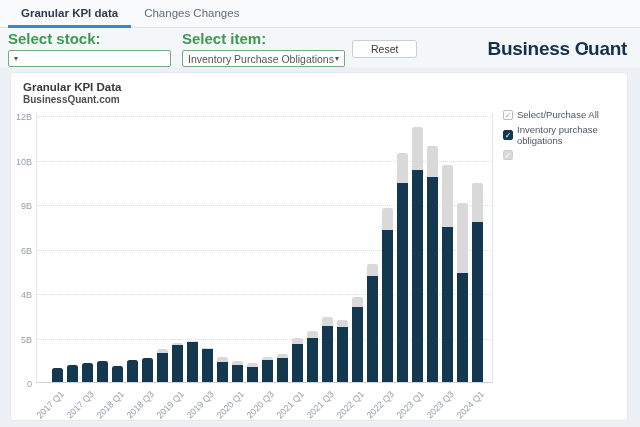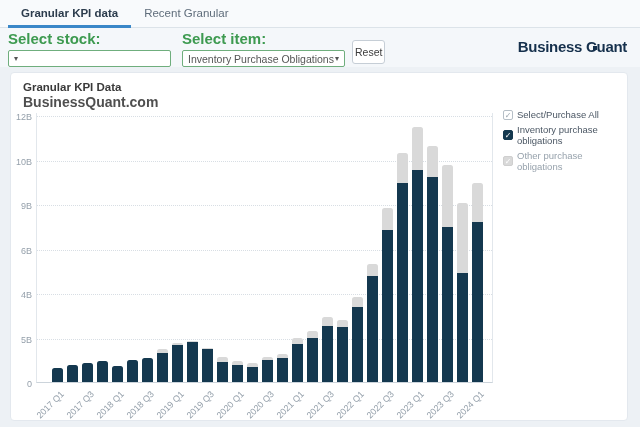--- a/index.html
+++ b/index.html
@@ -12,28 +12,28 @@
   }
   
   .header { position:absolute; left:0; top:0; width:640px; height:67px; background:#f4f7fa; }
   .tabbar { height:28px; background:#f8fafc; border-bottom:1px solid #dce3e9; display:flex; align-items:stretch; padding-left:8px; }
   .tab { display:flex; align-items:center; padding:0 13px; font-size:11.5px; color:#5f6d7b; cursor:pointer; border-bottom:3px solid transparent; margin-bottom:-1px; }
   .tab.active { color:#2c3c4d; font-weight:bold; border-bottom:3px solid #3a87c8; }
   .ctrl-label { display:block; font-size:15px; font-weight:bold; color:#3d9a50; margin-bottom:3px; }
   .ctrl-group { position:absolute; top:30px; }
   .select-box { width:163px; height:17px; background:#fff; border:1px solid #6fae7d; border-radius:2px; font-size:10.5px; color:#555; display:flex; align-items:center; justify-content:space-between; padding:0 5px; cursor:pointer; }
   .caret { font-size:8px; color:#555; }
-  .reset-btn { position:absolute; left:352px; top:40px; height:24px; background:#fff; border:1px solid #c6ced6; border-radius:3px; font-size:10.5px; color:#3c3c3c; padding:0 2px; font-family:"Liberation Sans",sans-serif; cursor:pointer; }
-  .logo { position:absolute; right:13px; top:38px; font-size:15px; font-weight:bold; color:#15304c; letter-spacing:-0.3px; }
+  .reset-btn { position:absolute; left:352px; top:40px; height:18px; background:#fff; border:1px solid #c6ced6; border-radius:3px; font-size:10.5px; color:#3c3c3c; padding:0 18px; font-family:"Liberation Sans",sans-serif; cursor:pointer; }
+  .logo { position:absolute; right:13px; top:38px; font-size:19px; font-weight:bold; color:#15304c; letter-spacing:-0.3px; }
   .logo .q { position:relative; display:inline-block; }
   .logo .qdot { position:absolute; right:0px; top:8px; width:3.5px; height:3.5px; background:#15304c; }
   
   .card { position:absolute; left:10px; top:72px; width:618px; height:349px; background:#fff; border:1px solid #e3e8ee; border-radius:4px; }
   .chart-title { position:absolute; left:12px; top:8px; font-size:11.5px; font-weight:bold; color:#3a3a3a; }
-  .chart-subtitle { position:absolute; left:12px; top:21px; font-size:14px; font-weight:bold; color:#4f4f4f; }
+  .chart-subtitle { position:absolute; left:12px; top:21px; font-size:10px; font-weight:bold; color:#4f4f4f; }
   .plot { position:absolute; left:25px; top:40px; width:457px; height:270px; border-left:1px solid #e2e7ec; border-right:1px solid #e2e7ec; border-bottom:1px solid #ccd4db; }
   .gridline { position:absolute; left:0; width:100%; height:0; border-top:1px dotted #d8dee4; }
   .y-label { position:absolute; width:21px; text-align:right; font-size:9px; color:#95a0ab; }
   .bar-seg { position:absolute; width:11px; }
   .x-label { position:absolute; font-size:9px; color:#95a0ab; white-space:nowrap; transform:translateX(-100%) rotate(-45deg); transform-origin:100% 0%; }
   
   .legend { position:absolute; left:492px; top:36px; }
   .legend-item { display:flex; align-items:center; margin-bottom:4px; cursor:pointer; }
   .cb { width:10px; height:10px; border-radius:2px; font-size:8px; line-height:9px; text-align:center; margin-right:4px; flex:none; }
   .cb-all { background:#fff; border:1px solid #b6bfc7; color:#9aa4ad; }
@@ -41,21 +41,21 @@
   .cb-other { background:#d9d9d9; border:1px solid #cfcfcf; color:#fff; }
   .legend-label { font-size:9.5px; color:#4b5764; }
   .legend-item.muted .legend-label { color:#97a2ac; }
 </style>
 </head>
 <body>
 
 <div class="header">
   <div class="tabbar">
     <div class="tab active">Granular KPI data</div>
-    <div class="tab">Recent Granular</div>
+    <div class="tab">Changes Changes</div>
   </div>
 
   <div class="ctrl-group" style="left:8px;">
     <span class="ctrl-label">Select stock:</span>
     <div class="select-box">
       <span class="caret">▾</span>
     </div>
   </div>
 
   <div class="ctrl-group" style="left:182px;">
@@ -161,16 +161,15 @@
       <div class="legend-item">
         <span class="cb cb-all">✓</span>
         <span class="legend-label">Select/Purchase All</span>
       </div>
       <div class="legend-item">
         <span class="cb cb-inventory">✓</span>
         <span class="legend-label">Inventory purchase obligations</span>
       </div>
       <div class="legend-item muted">
         <span class="cb cb-other">✓</span>
-        <span class="legend-label">Other purchase obligations</span>
       </div>
     </div>
 </div>
 
 </body></html>

